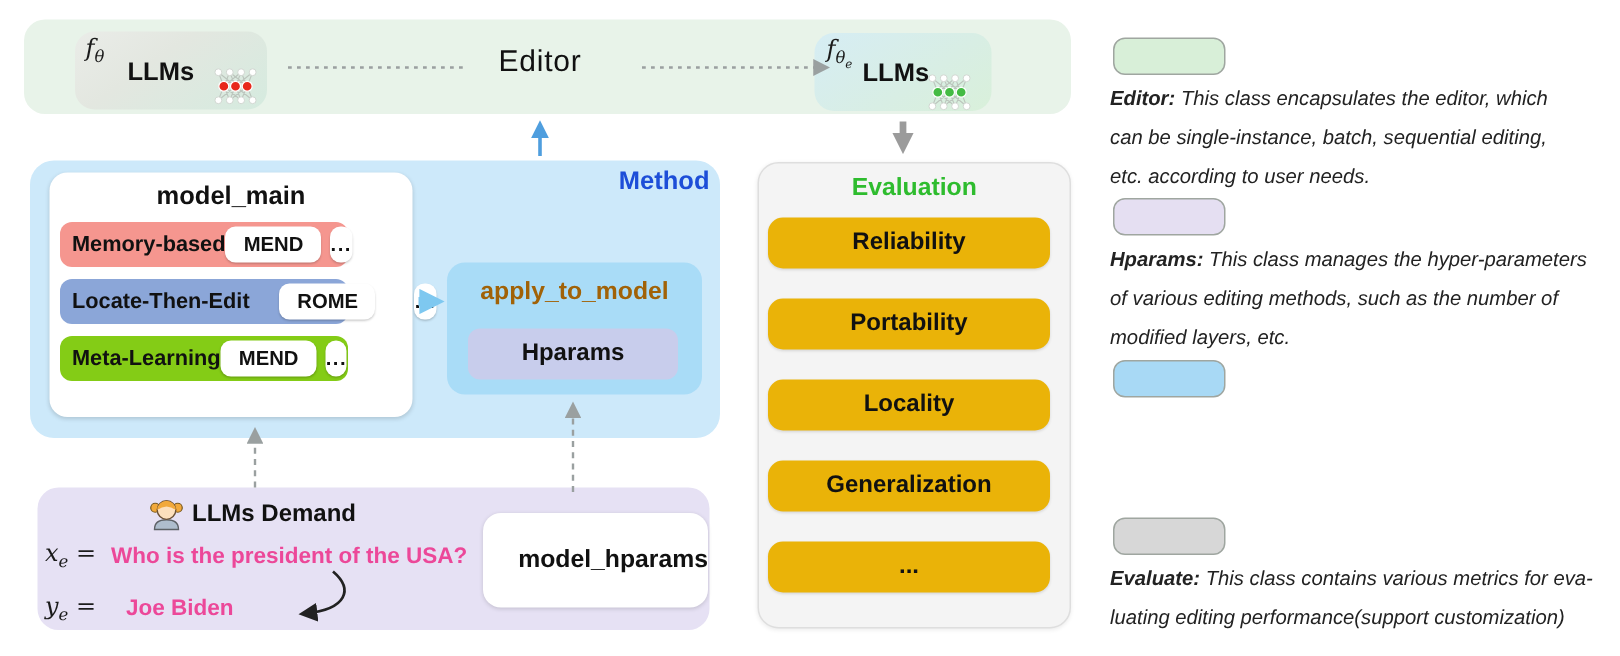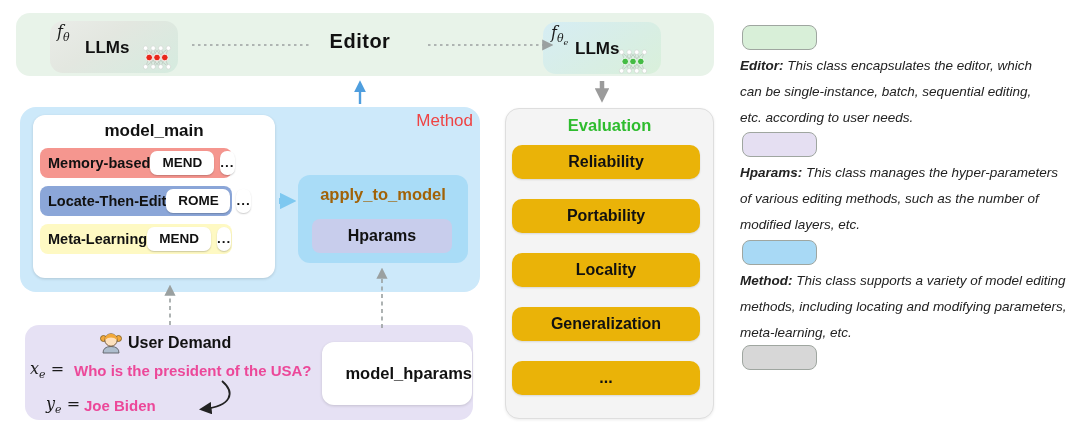--- a/index.html
+++ b/index.html
@@ -16,51 +16,51 @@
   .chip-left{left:50px;top:21px;width:128px;height:52px;
     background:linear-gradient(145deg,#eaece8 0%,#e3e7e0 40%,#d5ebdf 100%);}
   .chip-right{left:543px;top:22px;width:118px;height:52px;
     background:linear-gradient(145deg,#d6edf4 0%,#d8eee4 60%,#d9f0da 100%);}
   .math{font-family:"DejaVu Serif",serif;font-style:italic;color:#1a1a1a;}
   .fsym{font-size:16px;}
   .fsym sub{font-size:11px;font-style:italic;}
   .fsym sub .subsub{font-size:8px;}
   .llms-label{font-weight:bold;font-size:17px;color:#111;}
   .editor-label{left:322px;top:30px;width:76px;text-align:center;
-    font-weight:bold;font-size:20px;color:#111;letter-spacing:.5px;}
+    font-weight:normal;font-size:20px;color:#111;letter-spacing:.5px;}
 
   
   .method-box{left:20px;top:107px;width:460px;height:185px;border-radius:16px;background:#cde9fa;}
-  .method-title{left:380px;top:111px;width:93px;text-align:right;font-weight:normal;font-size:17px;color:#ef4444;}
+  .method-title{left:380px;top:111px;width:93px;text-align:right;font-weight:bold;font-size:17px;color:#1d4ed8;}
   .model-main{left:33px;top:115px;width:242px;height:163px;border-radius:12px;background:#ffffff;
     box-shadow:0 1px 3px rgba(0,0,0,.15);}
   .mm-title{left:33px;top:121px;width:242px;text-align:center;font-weight:bold;font-size:17px;color:#111;}
   .m-row{left:40px;width:192px;height:30px;border-radius:8px;display:flex;align-items:center;}
   .m-row-1{top:148px;background:#f5968f;}
-  .m-row-2{top:186px;background:#8ba6d8;}
-  .m-row-3{top:224px;background:#fef9c3;}
+  .m-row-2{top:186px;background:#8ba6d8;gap:20px;}
+  .m-row-3{top:224px;background:#84cc16;}
   .m-row .cat{margin-left:8px;font-weight:bold;font-size:14.5px;color:#111;flex:1 1 auto;white-space:nowrap;}
   .pill{background:#fff;border-radius:7px;height:24px;line-height:24px;text-align:center;
     font-weight:bold;font-size:13.5px;color:#111;box-shadow:0 1px 1.5px rgba(0,0,0,.2);}
   .pill-name{min-width:52px;padding:0 6px;margin-right:6px;}
   .pill-dots{width:26px;margin-right:5px;letter-spacing:1px;}
   .apply-box{left:298px;top:175px;width:170px;height:88px;border-radius:12px;background:#a9dcf7;}
   .apply-label{left:298px;top:185px;width:170px;text-align:center;font-weight:bold;font-size:16.5px;color:#a16207;}
   .hparams-chip{left:312px;top:219px;width:140px;height:34px;border-radius:8px;background:#c8cdec;
     text-align:center;line-height:34px;font-weight:bold;font-size:16px;color:#111;}
 
   
   .user-box{left:25px;top:325px;width:448px;height:95px;border-radius:14px;background:#e6e1f4;}
   .user-title{left:128px;top:334px;font-weight:bold;font-size:16px;color:#111;}
   .mline{font-size:16px;}
   .mline sub{font-size:11px;}
   .q-value{font-weight:bold;font-size:15px;color:#ec4899;white-space:nowrap;}
   .x-math{left:30px;top:359px;}
   .x-value{left:74px;top:362px;}
-  .y-math{left:46px;top:394px;}
+  .y-math{left:30px;top:394px;}
   .y-value{left:74px;top:397px;margin-left:10px;}
 
   .model-hparams-box{left:322px;top:342px;width:150px;height:63px;border-radius:12px;background:#ffffff;
     box-shadow:0 1px 3px rgba(0,0,0,.15);text-align:right;line-height:63px;font-weight:bold;font-size:16.5px;color:#111;}
 
   
   .eval-box{left:505px;top:108px;width:209px;height:311px;border-radius:14px;background:#f4f4f4;
     border:1px solid #dedede;box-shadow:0 1px 3px rgba(0,0,0,.08);box-sizing:border-box;}
   .eval-title{left:505px;top:116px;width:209px;text-align:center;font-weight:bold;font-size:16.5px;color:#2ebc2e;}
   .metric-row{left:512px;width:188px;height:34px;border-radius:10px;background:#eab308;
@@ -158,21 +158,21 @@
   <div class="abs hparams-chip">Hparams</div>
 
   <div class="abs user-box"></div>
   <svg class="abs" style="left:99px;top:331px;" width="24" height="24" viewBox="0 0 24 24">
     <circle cx="4.5" cy="7.5" r="3" fill="#f2a93b" stroke="#7a5a20" stroke-width="0.8"></circle>
     <circle cx="19.5" cy="7.5" r="3" fill="#f2a93b" stroke="#7a5a20" stroke-width="0.8"></circle>
     <path d="M4,22 Q4,15.5 12,15.5 Q20,15.5 20,22 Z" fill="#aebdcd" stroke="#5d6166" stroke-width="0.9"></path>
     <circle cx="12" cy="9" r="6.2" fill="#fde0bd" stroke="#6b5136" stroke-width="0.9"></circle>
     <path d="M5.8,9 A6.2,6.2 0 0 1 18.2,9 Q12,4.2 5.8,9 Z" fill="#f2a93b"></path>
   </svg>
-  <div class="abs user-title">User Demand</div>
+  <div class="abs user-title">LLMs Demand</div>
 
   <div class="abs math mline x-math"><i>x</i><sub>e</sub> <span>=</span></div>
   <div class="abs q-value x-value">Who is the president of the USA?</div>
   <div class="abs math mline y-math"><i>y</i><sub>e</sub> <span>=</span></div>
   <div class="abs q-value y-value">Joe Biden</div>
 
   <div class="abs model-hparams-box">model_hparams</div>
 
   <div class="abs eval-box"></div>
   <div class="abs eval-title">Evaluation</div>
@@ -186,25 +186,24 @@
   <div class="abs legend-text lt-0"><b>Editor:</b> <span class="desc">This class encapsulates the editor, which
 can be single-instance, batch, sequential editing,
 etc. according to user needs.</span></div>
 
   <div class="abs swatch sw-1"></div>
   <div class="abs legend-text lt-1"><b>Hparams:</b> <span class="desc">This class manages the hyper-parameters
 of various editing methods, such as the number of
 modified layers, etc.</span></div>
 
   <div class="abs swatch sw-2"></div>
-  <div class="abs legend-text lt-2"><b>Method:</b> <span class="desc">This class supports a variety of model editing
-methods, including locating and modifying parameters,
-meta-learning, etc.</span></div>
 
   <div class="abs swatch sw-3"></div>
+  <div class="abs legend-text lt-3"><b>Evaluate:</b> <span class="desc">This class contains various metrics for eva-
+luating editing performance(support customization)</span></div>
 
   <svg class="overlay" width="1080" height="437" viewBox="0 0 1080 437">
     <defs>
       <marker id="ah-gray" viewBox="0 0 10 10" refX="7" refY="5" markerWidth="7" markerHeight="7" orient="auto-start-reverse">
         <path d="M0,0 L10,5 L0,10 z" fill="#9aa0a0"></path>
       </marker>
       <marker id="ah-blue" viewBox="0 0 10 10" refX="6" refY="5" markerWidth="5" markerHeight="5" orient="auto-start-reverse">
         <path d="M0,0 L10,5 L0,10 z" fill="#4f9ede"></path>
       </marker>
       <marker id="ah-biggray" viewBox="0 0 10 10" refX="6" refY="5" markerWidth="3.2" markerHeight="3.2" orient="auto-start-reverse">

